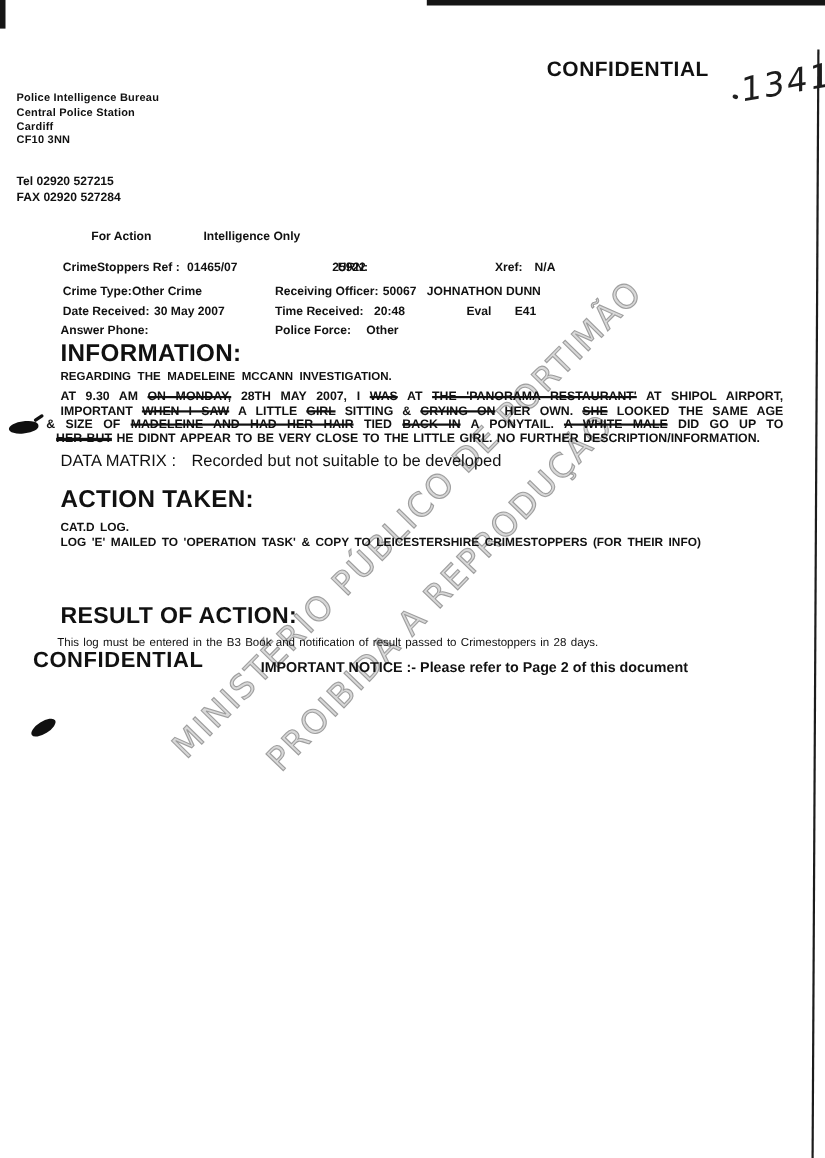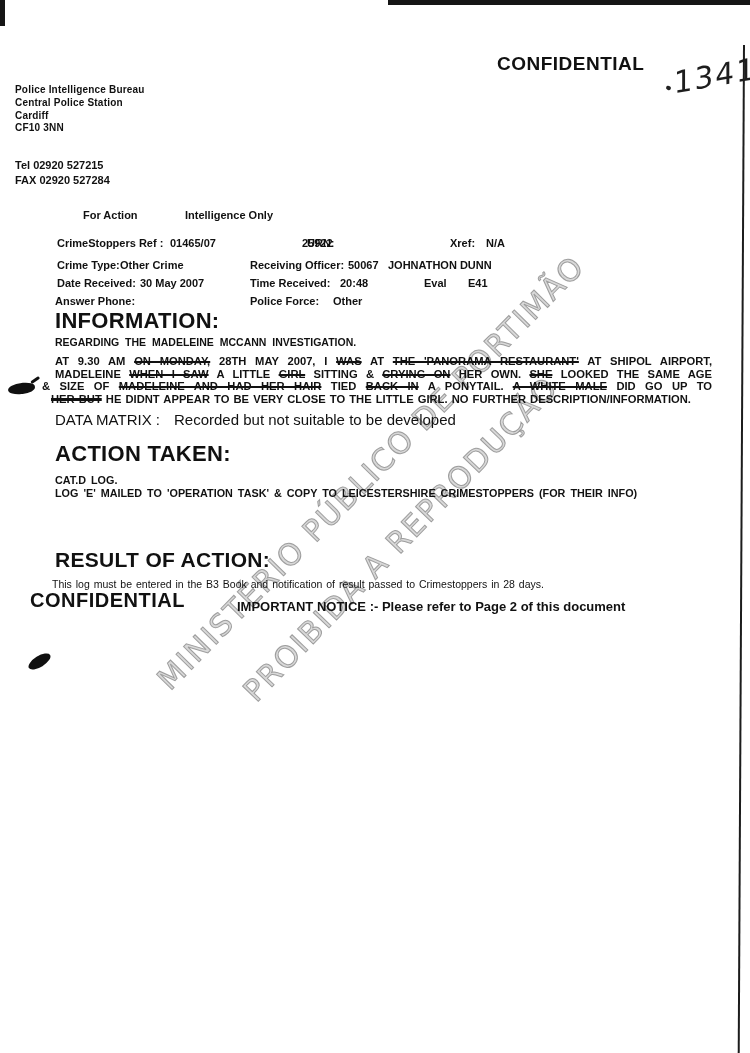--- a/index.html
+++ b/index.html
@@ -105,21 +105,21 @@
   <span class="lbl" style="left:468px;top:277px;">E41</span>
 
   <span class="lbl" style="left:55px;top:295px;">Answer Phone:</span>
   <span class="lbl" style="left:250px;top:295px;">Police Force:</span>
   <span class="lbl" style="left:333px;top:295px;">Other</span>
 
   <div class="h1 h-info">INFORMATION:</div>
   <div class="regarding">REGARDING THE MADELEINE MCCANN INVESTIGATION.</div>
   <div class="paragraph">
       <div class="para-line pl-0"><span class="">AT 9.30 AM</span> <span class="struck">ON MONDAY,</span> <span class="">28TH MAY 2007, I</span> <span class="struck">WAS</span> <span class="">AT</span> <span class="struck">THE 'PANORAMA RESTAURANT'</span> <span class="">AT SHIPOL AIRPORT,</span></div>
-      <div class="para-line pl-1"><span class="">MADELEINE</span> <span class="struck">WHEN I SAW</span> <span class="">A LITTLE</span> <span class="struck">GIRL</span> <span class="">SITTING &amp;</span> <span class="struck">CRYING ON</span> <span class="">HER OWN.</span> <span class="struck">SHE</span> <span class="">LOOKED THE SAME AGE</span></div>
+      <div class="para-line pl-1"><span class="">IMPORTANT</span> <span class="struck">WHEN I SAW</span> <span class="">A LITTLE</span> <span class="struck">GIRL</span> <span class="">SITTING &amp;</span> <span class="struck">CRYING ON</span> <span class="">HER OWN.</span> <span class="struck">SHE</span> <span class="">LOOKED THE SAME AGE</span></div>
       <div class="para-line pl-2"><span class="">&amp; SIZE OF</span> <span class="struck">MADELEINE AND HAD HER HAIR</span> <span class="">TIED</span> <span class="struck">BACK IN</span> <span class="">A PONYTAIL.</span> <span class="struck">A WHITE MALE</span> <span class="">DID GO UP TO</span></div>
       <div class="para-line pl-3"><span class="struck heavy">HER BUT</span> <span class="">HE DIDNT APPEAR TO BE VERY CLOSE TO THE LITTLE GIRL. NO FURTHER DESCRIPTION/INFORMATION.</span></div>
     </div>
 
   <div class="data-matrix">
     <span>DATA MATRIX :</span><span class="val">Recorded but not suitable to be developed</span>
   </div>
 
   <div class="h1 h-action">ACTION TAKEN:</div>
   <div class="action-lines">

